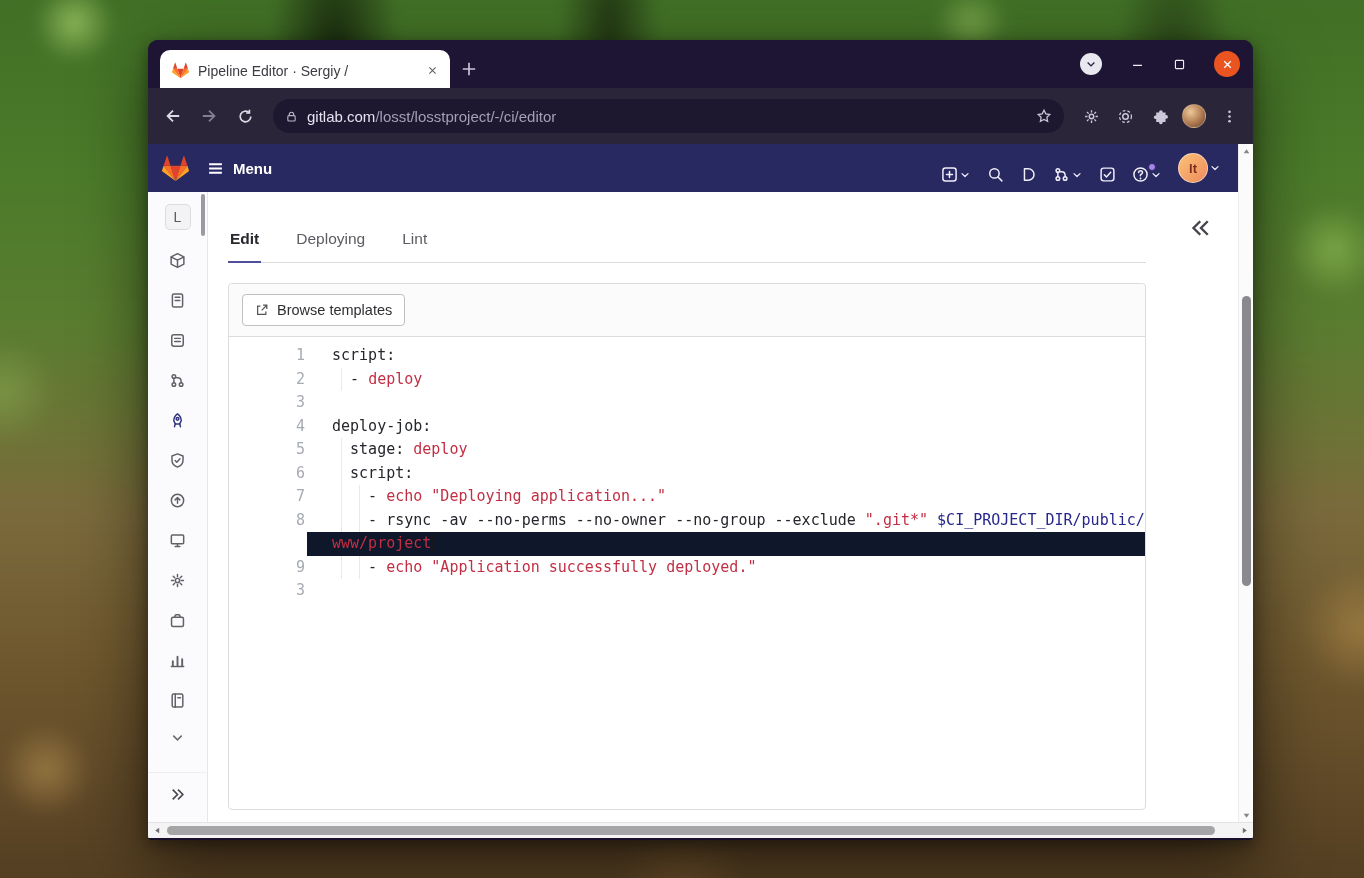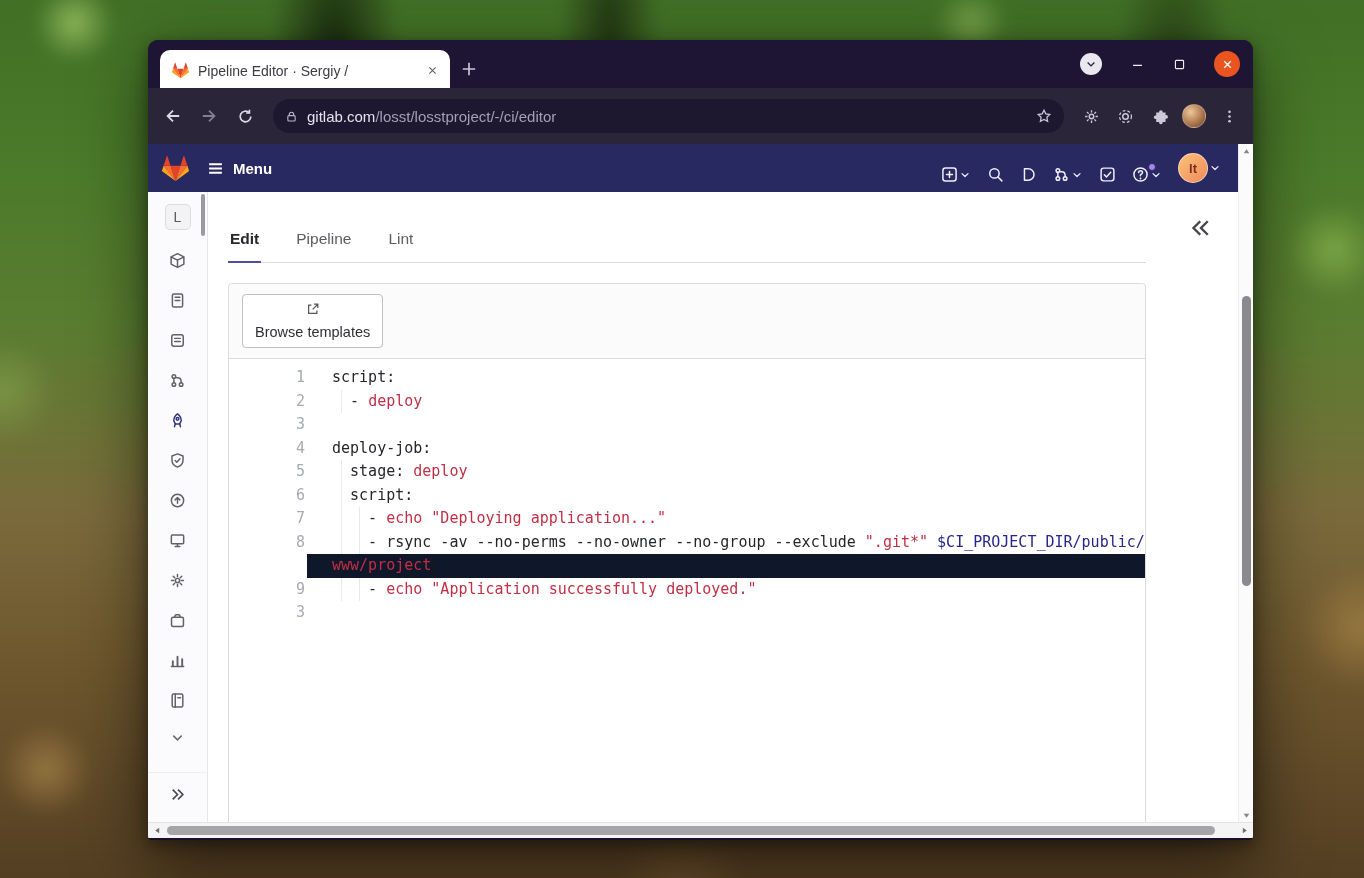--- a/index.html
+++ b/index.html
@@ -80,21 +80,21 @@
 
   .main { flex:1; padding:30px 17px 0 20px; min-width:0; }
   .tabs-row { display:flex; gap:33px; border-bottom:1px solid #dcdcde; }
   .tab-item { padding:8px 2px 14px; font-size:15.5px; color:#5c5c62; position:relative; }
   .tab-item.active { color:#28282e; font-weight:700; }
   .tab-item.active::after { content:""; position:absolute; left:0; right:0; bottom:-1px; height:2px; background:#4f4f9d; }
 
   .editor-card { margin-top:20px; border:1px solid #dcdcde; border-radius:4px; }
   .templates-bar { padding:10px 13px; border-bottom:1px solid #dcdcde; background:#fbfbfc; border-radius:4px 4px 0 0; }
   .btn-browse { display:inline-flex; align-items:center; gap:8px; padding:7px 12px; border:1px solid #bfbfc4; border-radius:4px;
-    background:#fff; font-size:14.5px; color:#2f2f33;flex-direction:column; }
+    background:#fff; font-size:14.5px; color:#2f2f33; }
   .btn-browse .ic { display:flex; color:#55555a; }
 
   .code { padding-top:7px; min-height:472px; font-family:"DejaVu Sans Mono",monospace; font-size:15px; }
   .crow { display:flex; height:23.5px; line-height:23.5px; }
   .ln { width:78px; flex:0 0 auto; text-align:right; padding-right:2px; color:#a6aab2; }
   .ctext { flex:1; padding-left:25px; white-space:pre; overflow:hidden; position:relative; min-width:0; }
   .ctext.hl { background:#0f172a; }
   .guide { position:absolute; top:0; bottom:0; width:1px; background:#e9e9ec; }
   .tk-d { color:#24262b; } .tk-s { color:#c22f44; } .tk-v { color:#26268c; }
   .cursor { display:inline-block; width:2px; height:18px; background:#17171b; vertical-align:-4px; }
@@ -441,21 +441,21 @@
           <div class="sb-expand">
             <svg width="17" height="17" viewBox="0 0 16 16">
                 <path d="M3.5 3.5L8 8l-4.5 4.5M8.5 3.5L13 8l-4.5 4.5" stroke="currentColor" stroke-width="1.6" fill="none"></path>
               </svg>
           </div>
         </div>
 
         <div class="main">
           <div class="tabs-row" id="tabs-row">
               <span class="tab-item active">Edit</span>
-              <span class="tab-item">Pipeline</span>
+              <span class="tab-item">Deploying</span>
               <span class="tab-item">Lint</span>
             </div>
 
           <div class="editor-card">
             <div class="templates-bar">
               <span class="btn-browse">
                 <span class="ic">
                   <svg width="14" height="14" viewBox="0 0 16 16">
                       <path d="M9.2 2.5h4.3v4.3M13.2 2.8L7.6 8.4M6.2 3.6H3v9.4h9.4V9.8" stroke="currentColor" stroke-width="1.4" fill="none"></path>
                     </svg>

